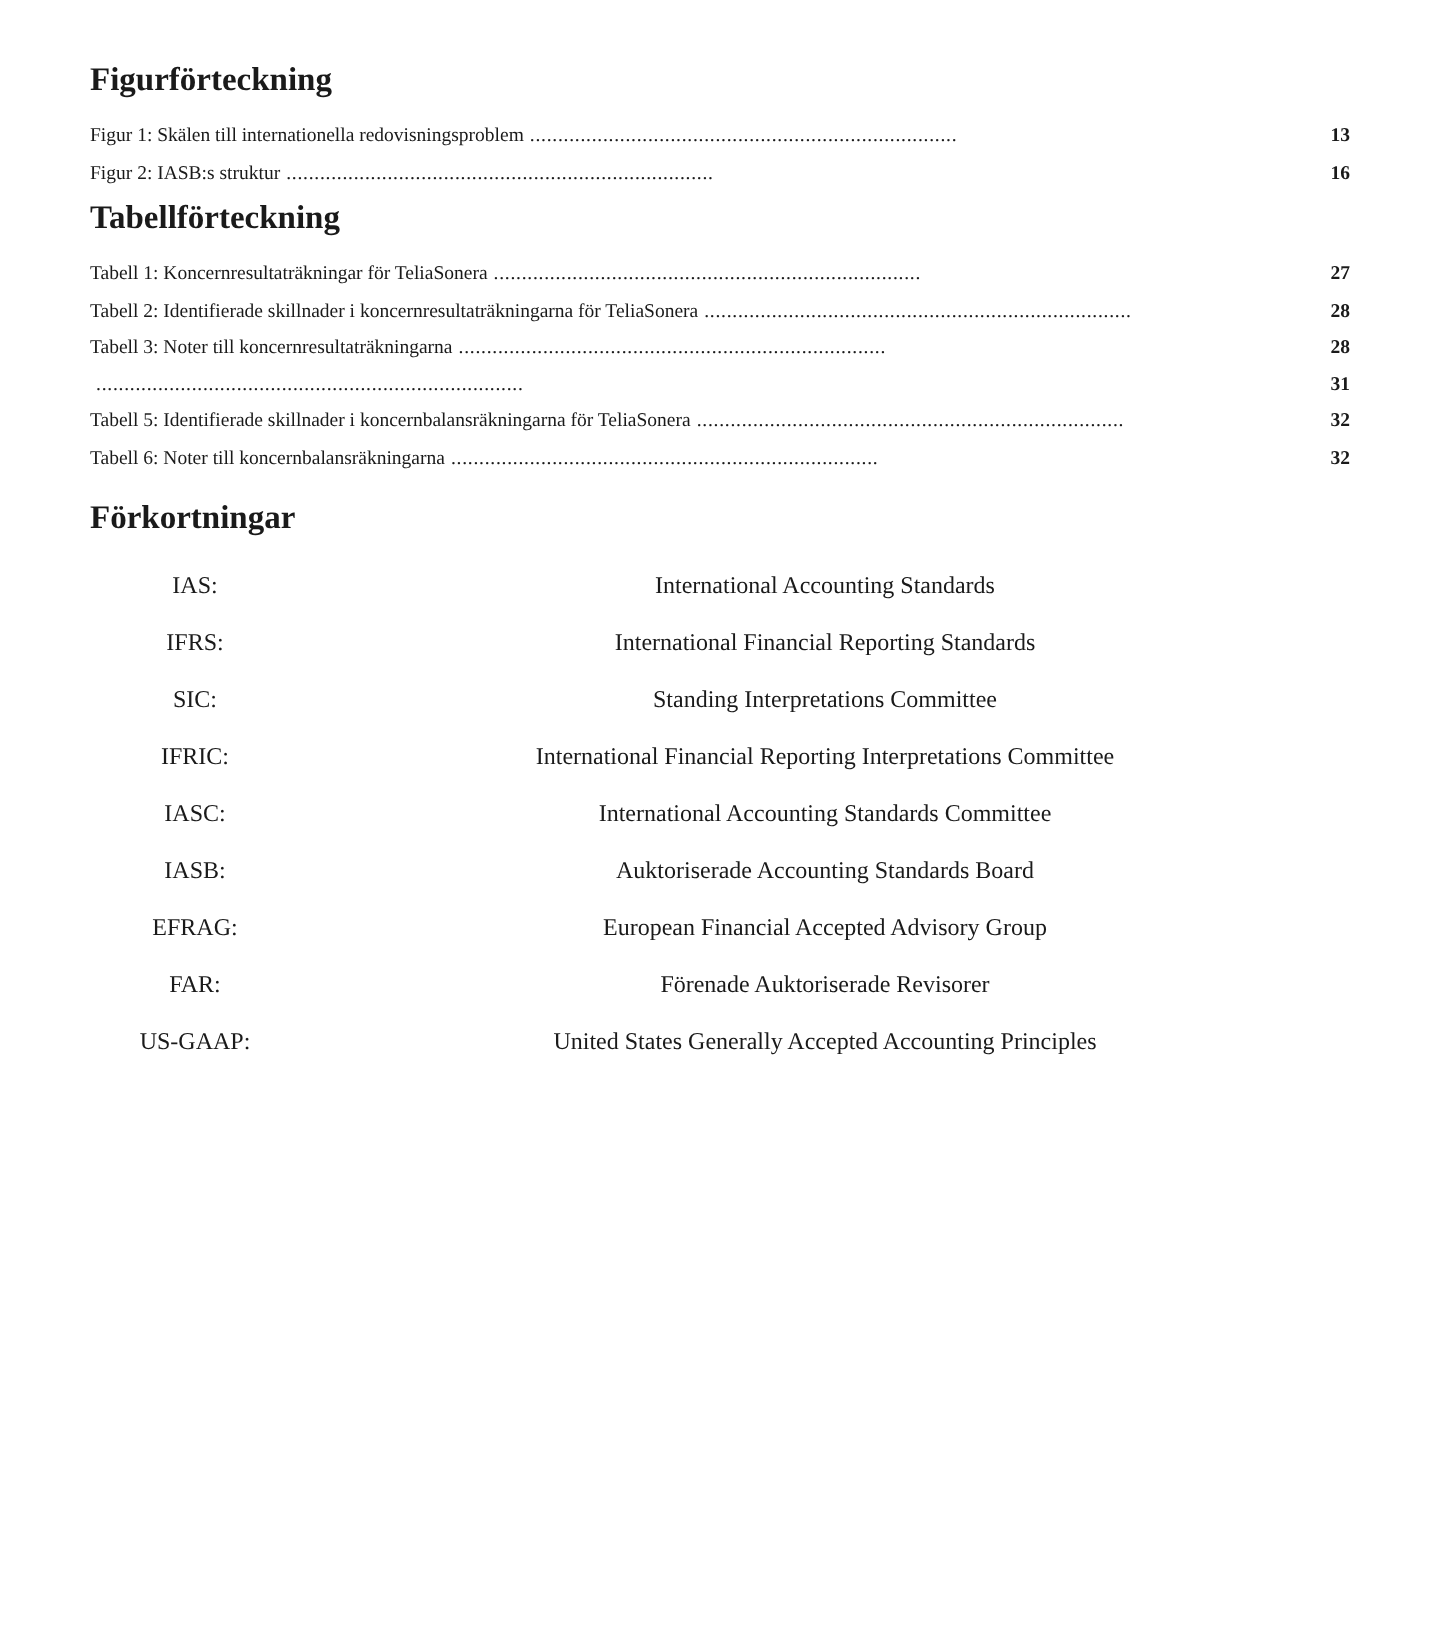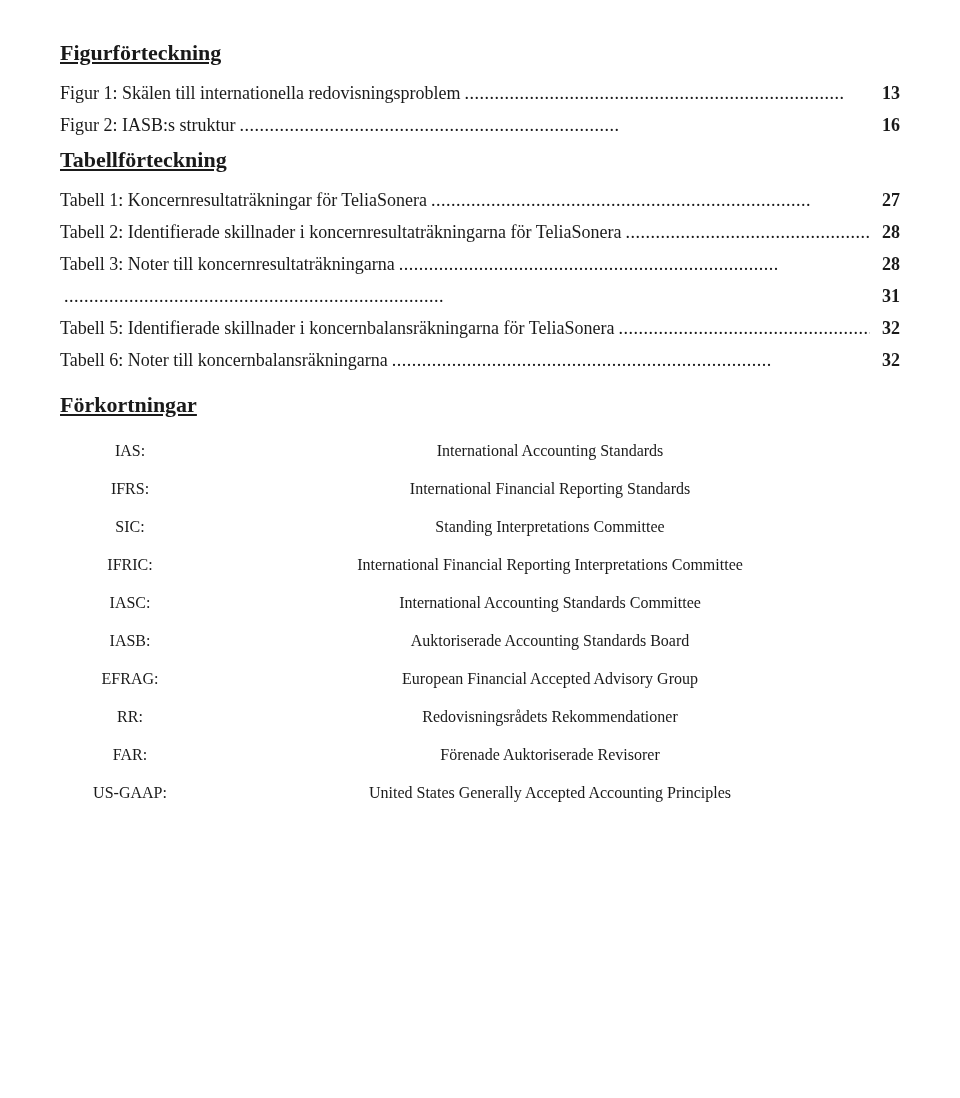--- a/index.html
+++ b/index.html
@@ -16,28 +16,27 @@
       padding: 40px 60px 40px 60px;
       width: 960px;
       min-height: 1098px;
     }
 
     .section-title {
       font-size: 22px;
       font-weight: bold;
       margin-bottom: 14px;
       margin-top: 0;
-      text-decoration: underline;
     }
 
     .toc-row {
       display: flex;
       align-items: flex-end;
       margin-bottom: 5px;
-      font-size: 18px;
+      font-size: 13px;
       line-height: 1.5;
     }
 
     .toc-row-text {
       flex: 0 0 auto;
     }
 
     .toc-row-fill {
       flex: 1;
       overflow: hidden;
@@ -170,24 +169,20 @@
         </tr>
         <tr>
           <td class="abbr-col">IASB:</td>
           <td class="abbr-def">Auktoriserade Accounting Standards Board</td>
         </tr>
         <tr>
           <td class="abbr-col">EFRAG:</td>
           <td class="abbr-def">European Financial Accepted Advisory Group</td>
         </tr>
         <tr>
-          <td class="abbr-col">RR:</td>
-          <td class="abbr-def">Redovisningsrådets Rekommendationer</td>
-        </tr>
-        <tr>
           <td class="abbr-col">FAR:</td>
           <td class="abbr-def">Förenade Auktoriserade Revisorer</td>
         </tr>
         <tr>
           <td class="abbr-col">US-GAAP:</td>
           <td class="abbr-def">United States Generally Accepted Accounting Principles</td>
         </tr>
       </tbody>
   </table>
 </div>

